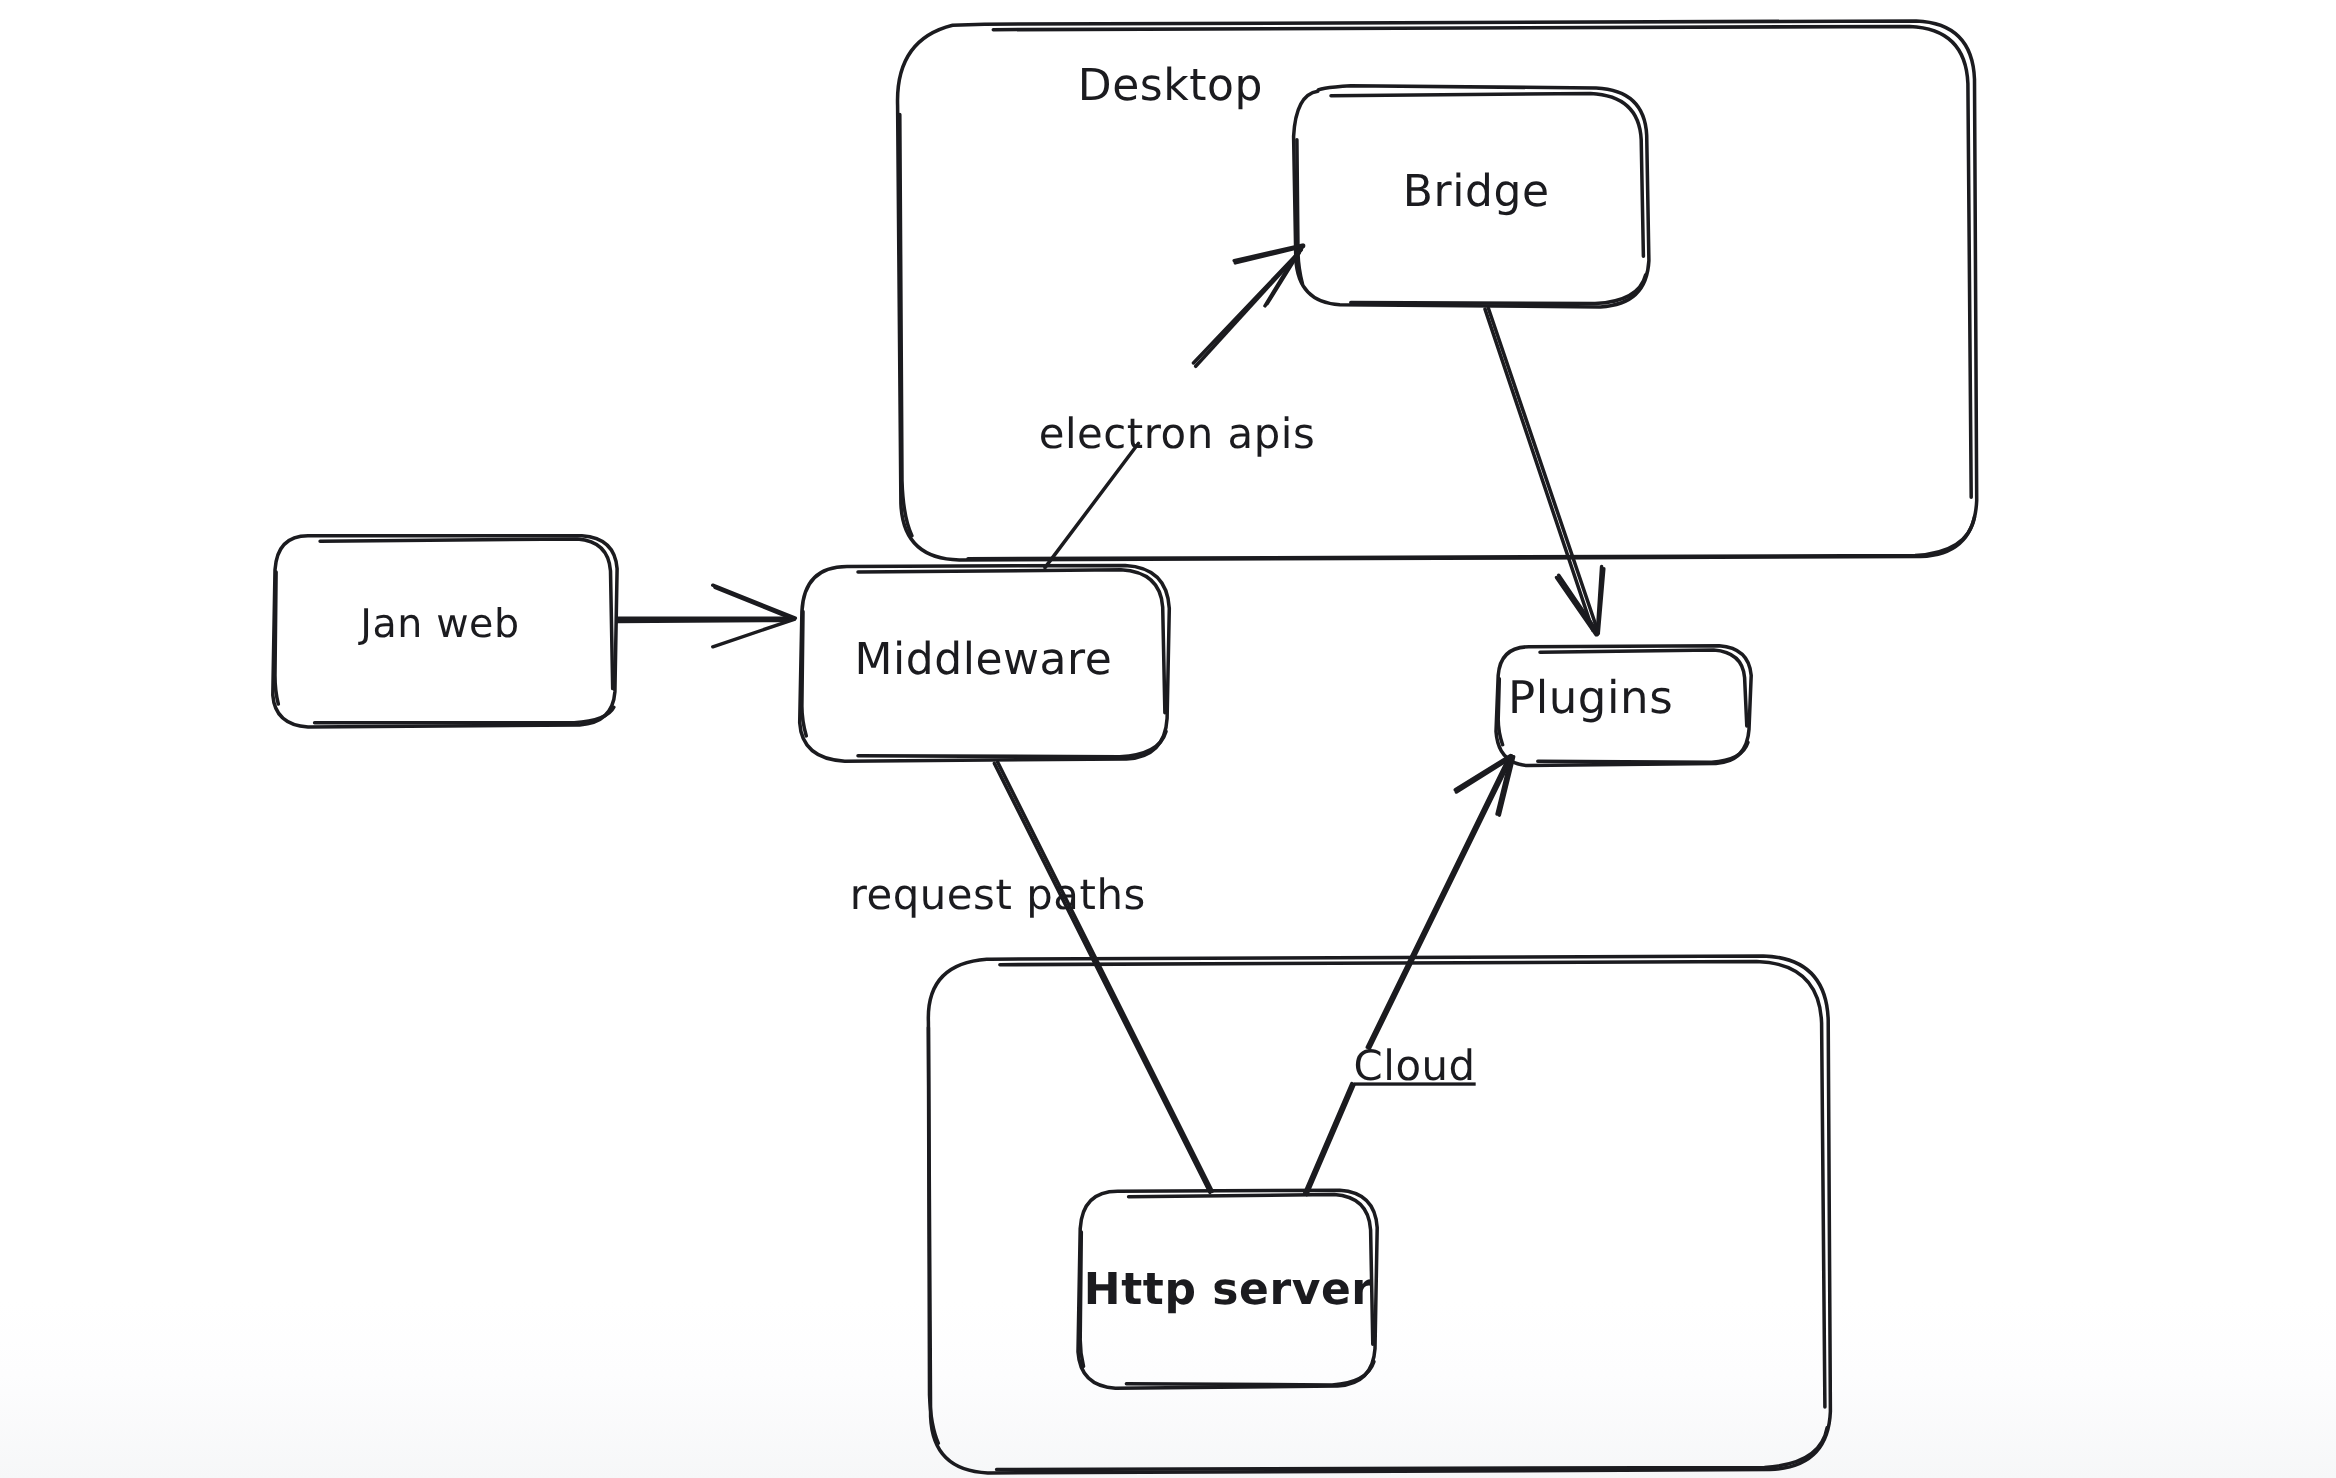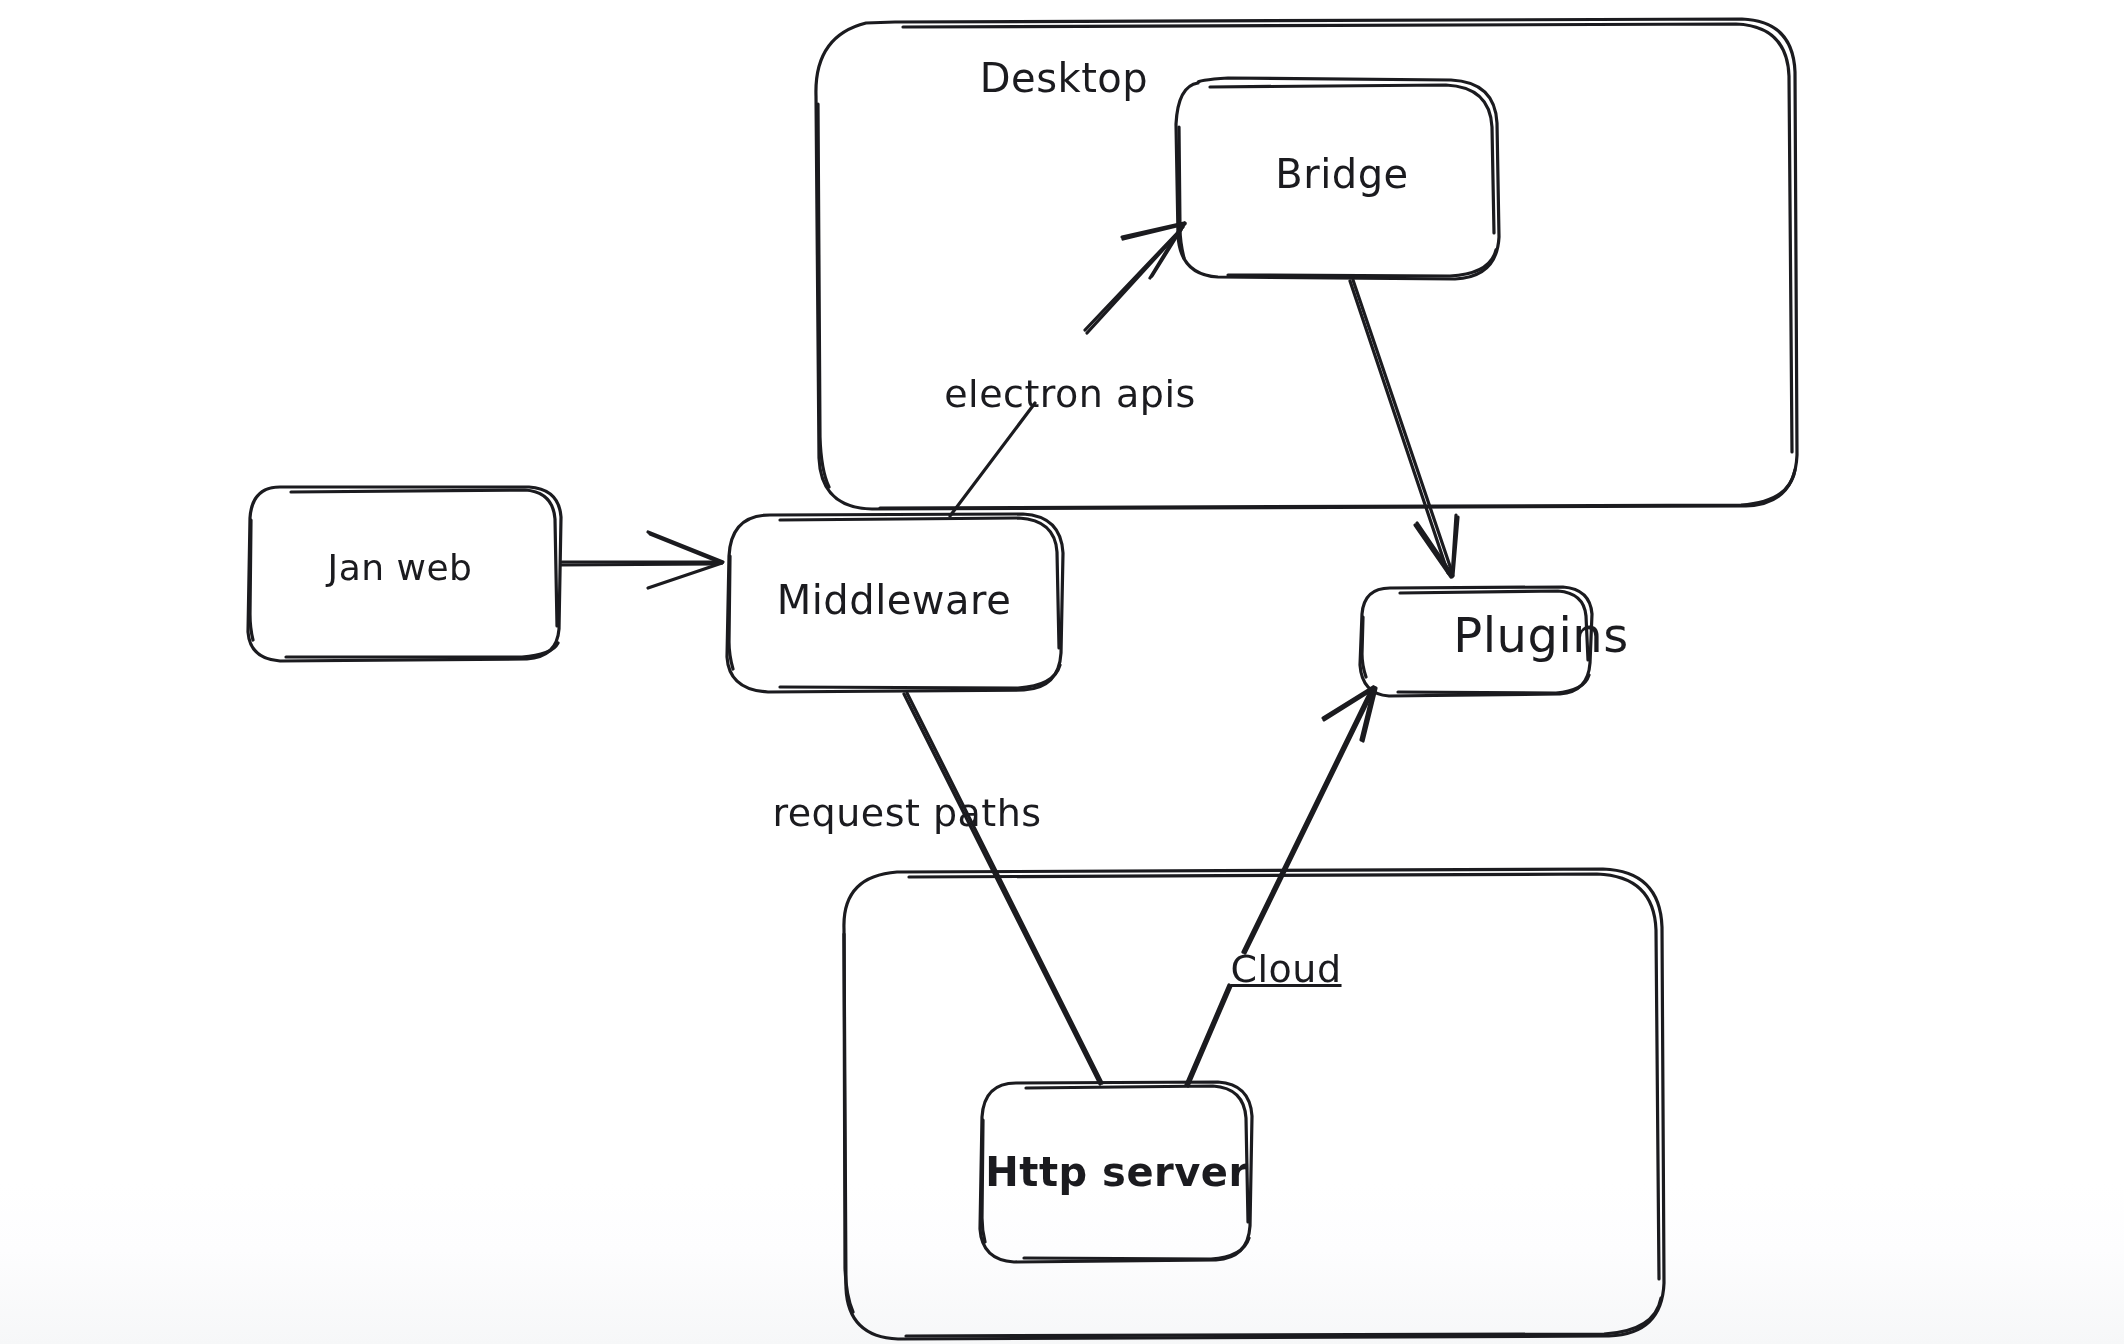--- a/index.html
+++ b/index.html
@@ -34,21 +34,21 @@
     user-select: none;
     line-height: 1.0;
   }
   .node-label {
     transform: translate(-50%, -50%);
   }
   .lbl-desktop    { font-size: 40px; left: 1064px; top: 78px;  transform: translate(-50%,-50%); }
   .lbl-bridge     { font-size: 40px; left: 1342px; top: 174px; }
   .lbl-janweb     { font-size: 36px; left: 400px;  top: 568px; }
   .lbl-middleware { font-size: 40px; left: 894px;  top: 600px; }
-  .lbl-plugins    { font-size: 48px; left: 1541px; top: 635px; }
+  .lbl-plugins    { font-size: 41px; left: 1446px; top: 635px; }
   .lbl-httpserver { font-size: 40px; left: 1117px; top: 1172px; font-weight: bold; }
 
   .edge-label {
     font-size: 38px;
     transform: translate(-50%, -50%);
   }
   .lbl-electron { left: 1070px; top: 365px; margin-top: 29px; }
   .lbl-request  { left: 907px;  top: 813px; }
   .lbl-cloud    { left: 1286px; top: 969px; text-decoration: underline; }
 

